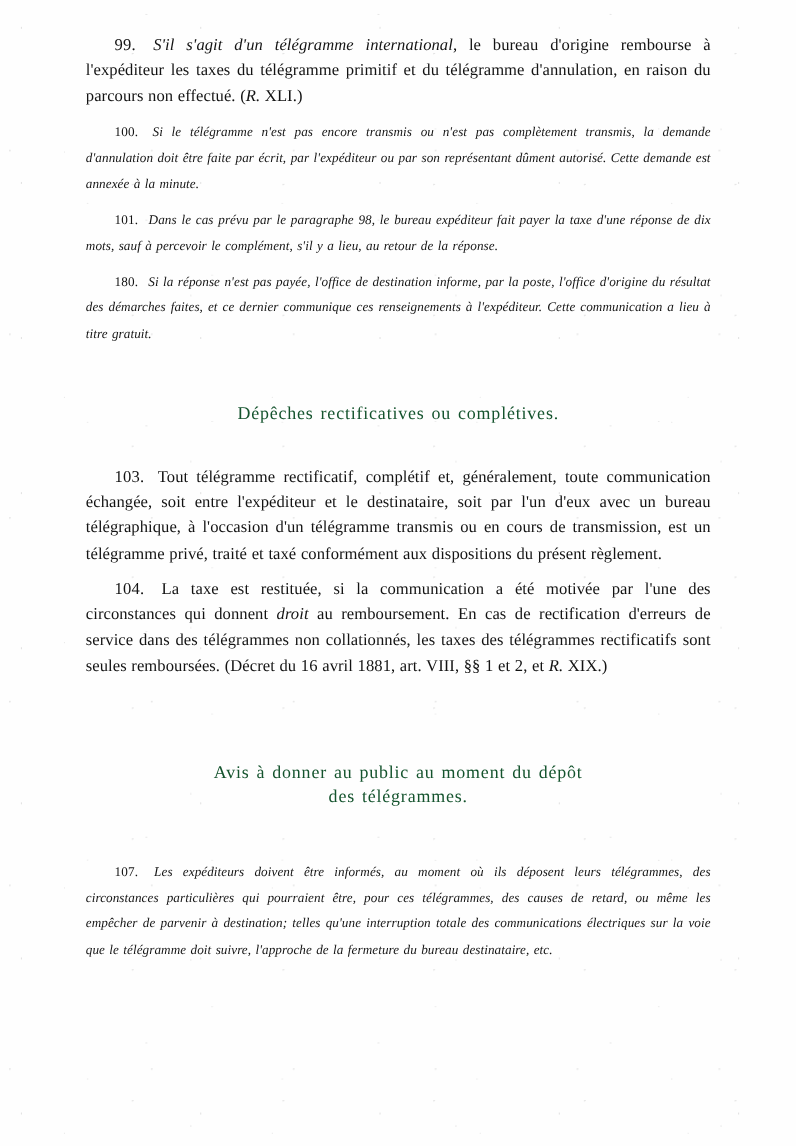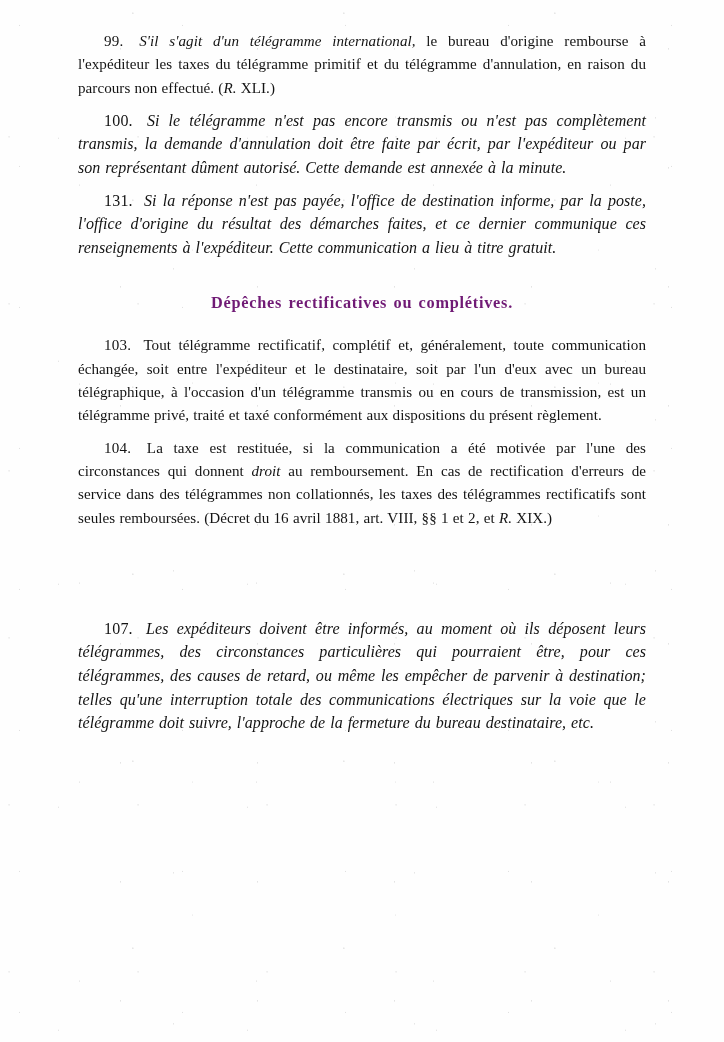--- a/index.html
+++ b/index.html
@@ -29,47 +29,47 @@
     font-size: 15.1px;
     line-height: 23.3px;
     letter-spacing: 0.05px;
     word-spacing: 0.4px;
     hyphens: manual;
   }
   p.para:last-child { margin-bottom: 16px; }
 
   p.italic {
     font-style: italic;
-    font-size: 16px;
+    font-size: 12px;
     line-height: 23.6px;
     word-spacing: 0.9px;
   }
   p.roman {
     font-style: normal;
   }
 
   .num {
     font-style: normal;
     font-variant-numeric: lining-nums;
     letter-spacing: 0.2px;
   }
   .num-sp { display: inline-block; width: 5px; }
 
   i.it { font-style: italic; }
 
   h2.heading {
-    margin: 0;
+    margin: 16px;
     padding: 0;
     text-align: center;
-    font-weight: bold;
+    font-weight: normal;
     font-size: 16.3px;
     line-height: 22px;
     letter-spacing: 0.75px;
     word-spacing: 1.5px;
-    color: #701a75;
+    color: #14532d;
   }
   h2.heading .l2 { display: block; }
 
   .gap-h1-top { height: 24px; }
   .gap-h1-bot { height: 20px; }
   .gap-h2-top { height: 48px; }
   .gap-h2-bot { height: 30px; }
 
   
   .speckle {
@@ -90,24 +90,26 @@
                      241px 151px, 177px 199px, 129px 167px, 203px 133px;
   }
 </style>
 </head>
 <body>
 
 <div class="page">
   <div class="content">
       <p class="para roman"><span class="num">99.</span><span class="num-sp"></span><span> <i class="it">S'il s'agit d'un télégramme international,</i> le bureau d'origine rembourse à l'expéditeur les taxes du télégramme primitif et du télégramme d'annulation, en raison du parcours non effectué. (<i class="it">R.</i> XLI.)</span></p>
       <p class="para italic"><span class="num">100.</span><span class="num-sp"></span><span> Si le télégramme n'est pas encore transmis ou n'est pas complètement transmis, la demande d'annulation doit être faite par écrit, par l'expéditeur ou par son représentant dûment autorisé. Cette demande est annexée à la minute.</span></p>
-      <p class="para italic"><span class="num">131.</span><span class="num-sp"></span><span> Si la réponse n'est pas payée, l'office de destination informe, par la poste, l'office d'origine du résultat des démarches faites, et ce dernier communique ces renseignements à l'expéditeur. Cette communication a lieu à titre gratuit.</span></p>
+      <p class="para italic"><span class="num">101.</span><span class="num-sp"></span><span> Dans le cas prévu par le paragraphe 98, le bureau expéditeur fait payer la taxe d'une réponse de dix mots, sauf à percevoir le complément, s'il y a lieu, au retour de la réponse.</span></p>
+      <p class="para italic"><span class="num">180.</span><span class="num-sp"></span><span> Si la réponse n'est pas payée, l'office de destination informe, par la poste, l'office d'origine du résultat des démarches faites, et ce dernier communique ces renseignements à l'expéditeur. Cette communication a lieu à titre gratuit.</span></p>
       <div class="gap-h1-top"></div>
       <h2 class="heading"><span>Dépêches rectificatives ou complétives.</span></h2>
       <div class="gap-h1-bot"></div>
       <p class="para roman"><span class="num">103.</span><span class="num-sp"></span><span> Tout télégramme rectificatif, complétif et, généralement, toute communication échangée, soit entre l'expéditeur et le destinataire, soit par l'un d'eux avec un bureau télégraphique, à l'occasion d'un télégramme transmis ou en cours de transmission, est un télégramme privé, traité et taxé conformément aux dispositions du présent règlement.</span></p>
       <p class="para roman"><span class="num">104.</span><span class="num-sp"></span><span> La taxe est restituée, si la communication a été motivée par l'une des circonstances qui donnent <i class="it">droit</i> au remboursement. En cas de rectification d'erreurs de service dans des télégrammes non collationnés, les taxes des télégrammes rectificatifs sont seules remboursées. (Décret du 16 avril 1881, art. VIII, §§ 1 et 2, et <i class="it">R.</i> XIX.)</span></p>
       <div class="gap-h2-top"></div>
+      <h2 class="heading"><span>Avis à donner au public au moment du dépôt</span><span class="l2">des télégrammes.</span></h2>
       <div class="gap-h2-bot"></div>
       <p class="para italic"><span class="num">107.</span><span class="num-sp"></span><span> Les expéditeurs doivent être informés, au moment où ils déposent leurs télégrammes, des circonstances particulières qui pourraient être, pour ces télégrammes, des causes de retard, ou même les empêcher de parvenir à destination; telles qu'une interruption totale des communications électriques sur la voie que le télégramme doit suivre, l'approche de la fermeture du bureau destinataire, etc.</span></p>
     </div>
   <div class="speckle"></div>
 </div>
 
 </body></html>

